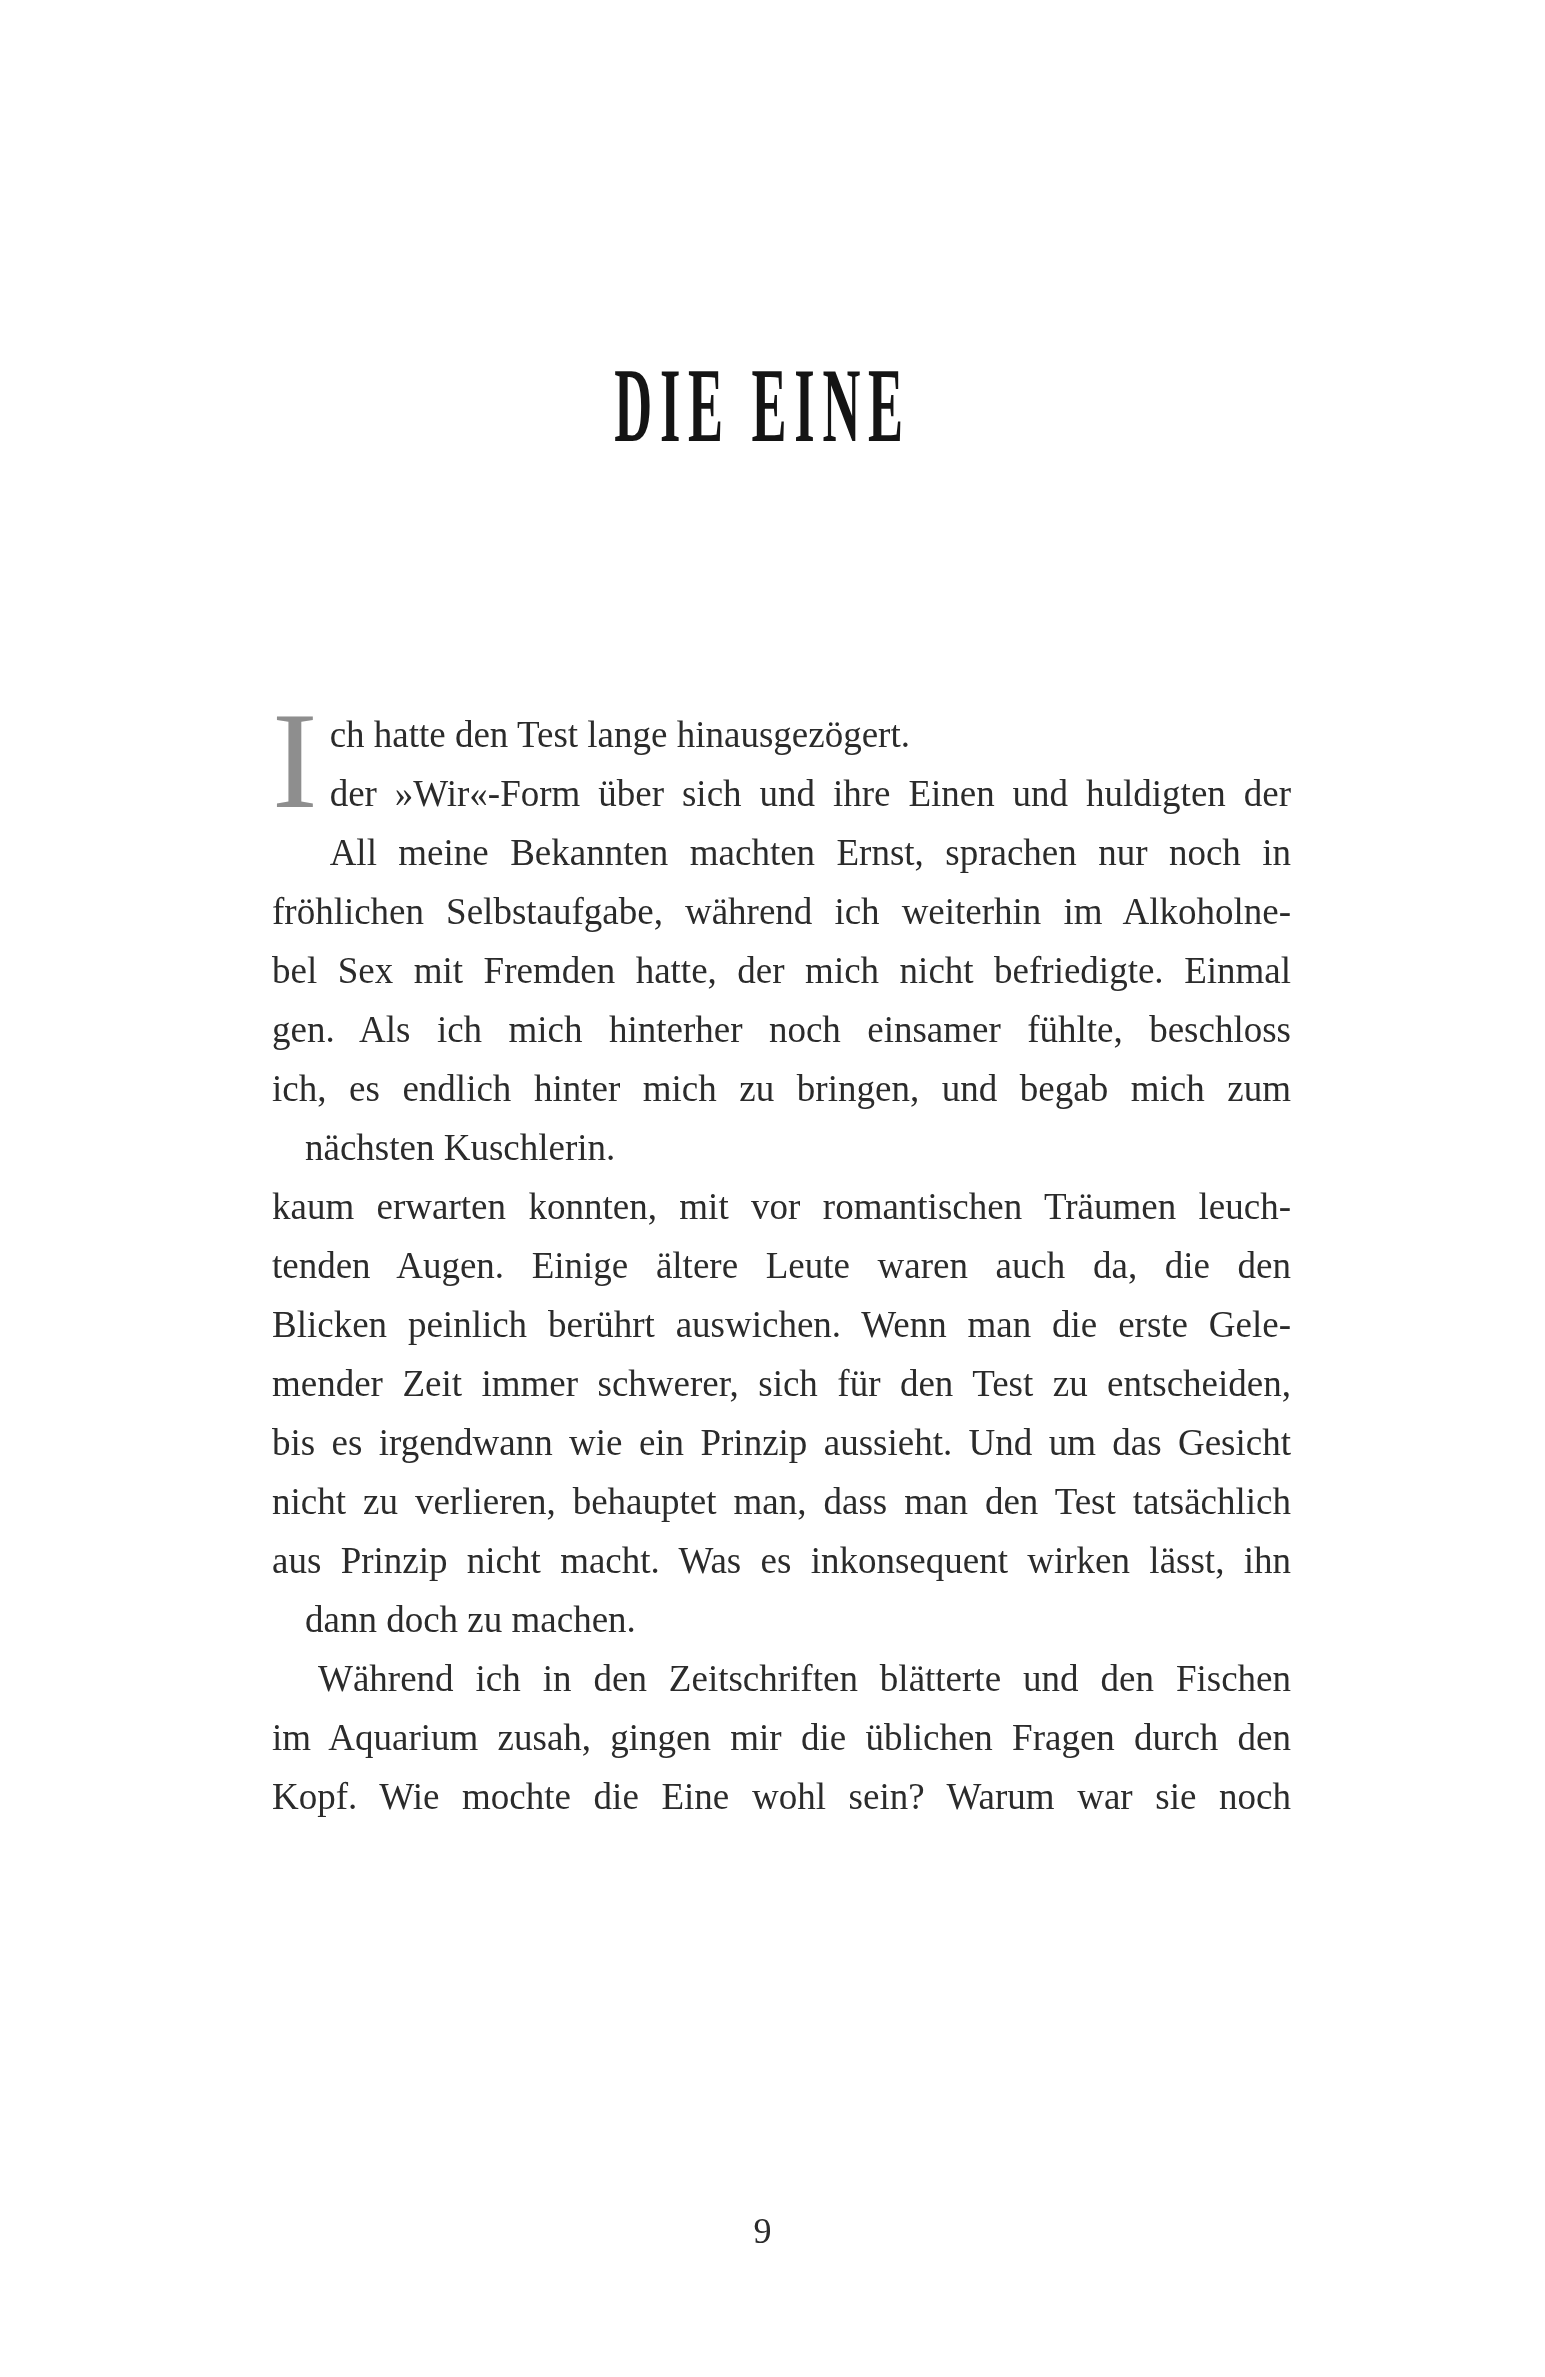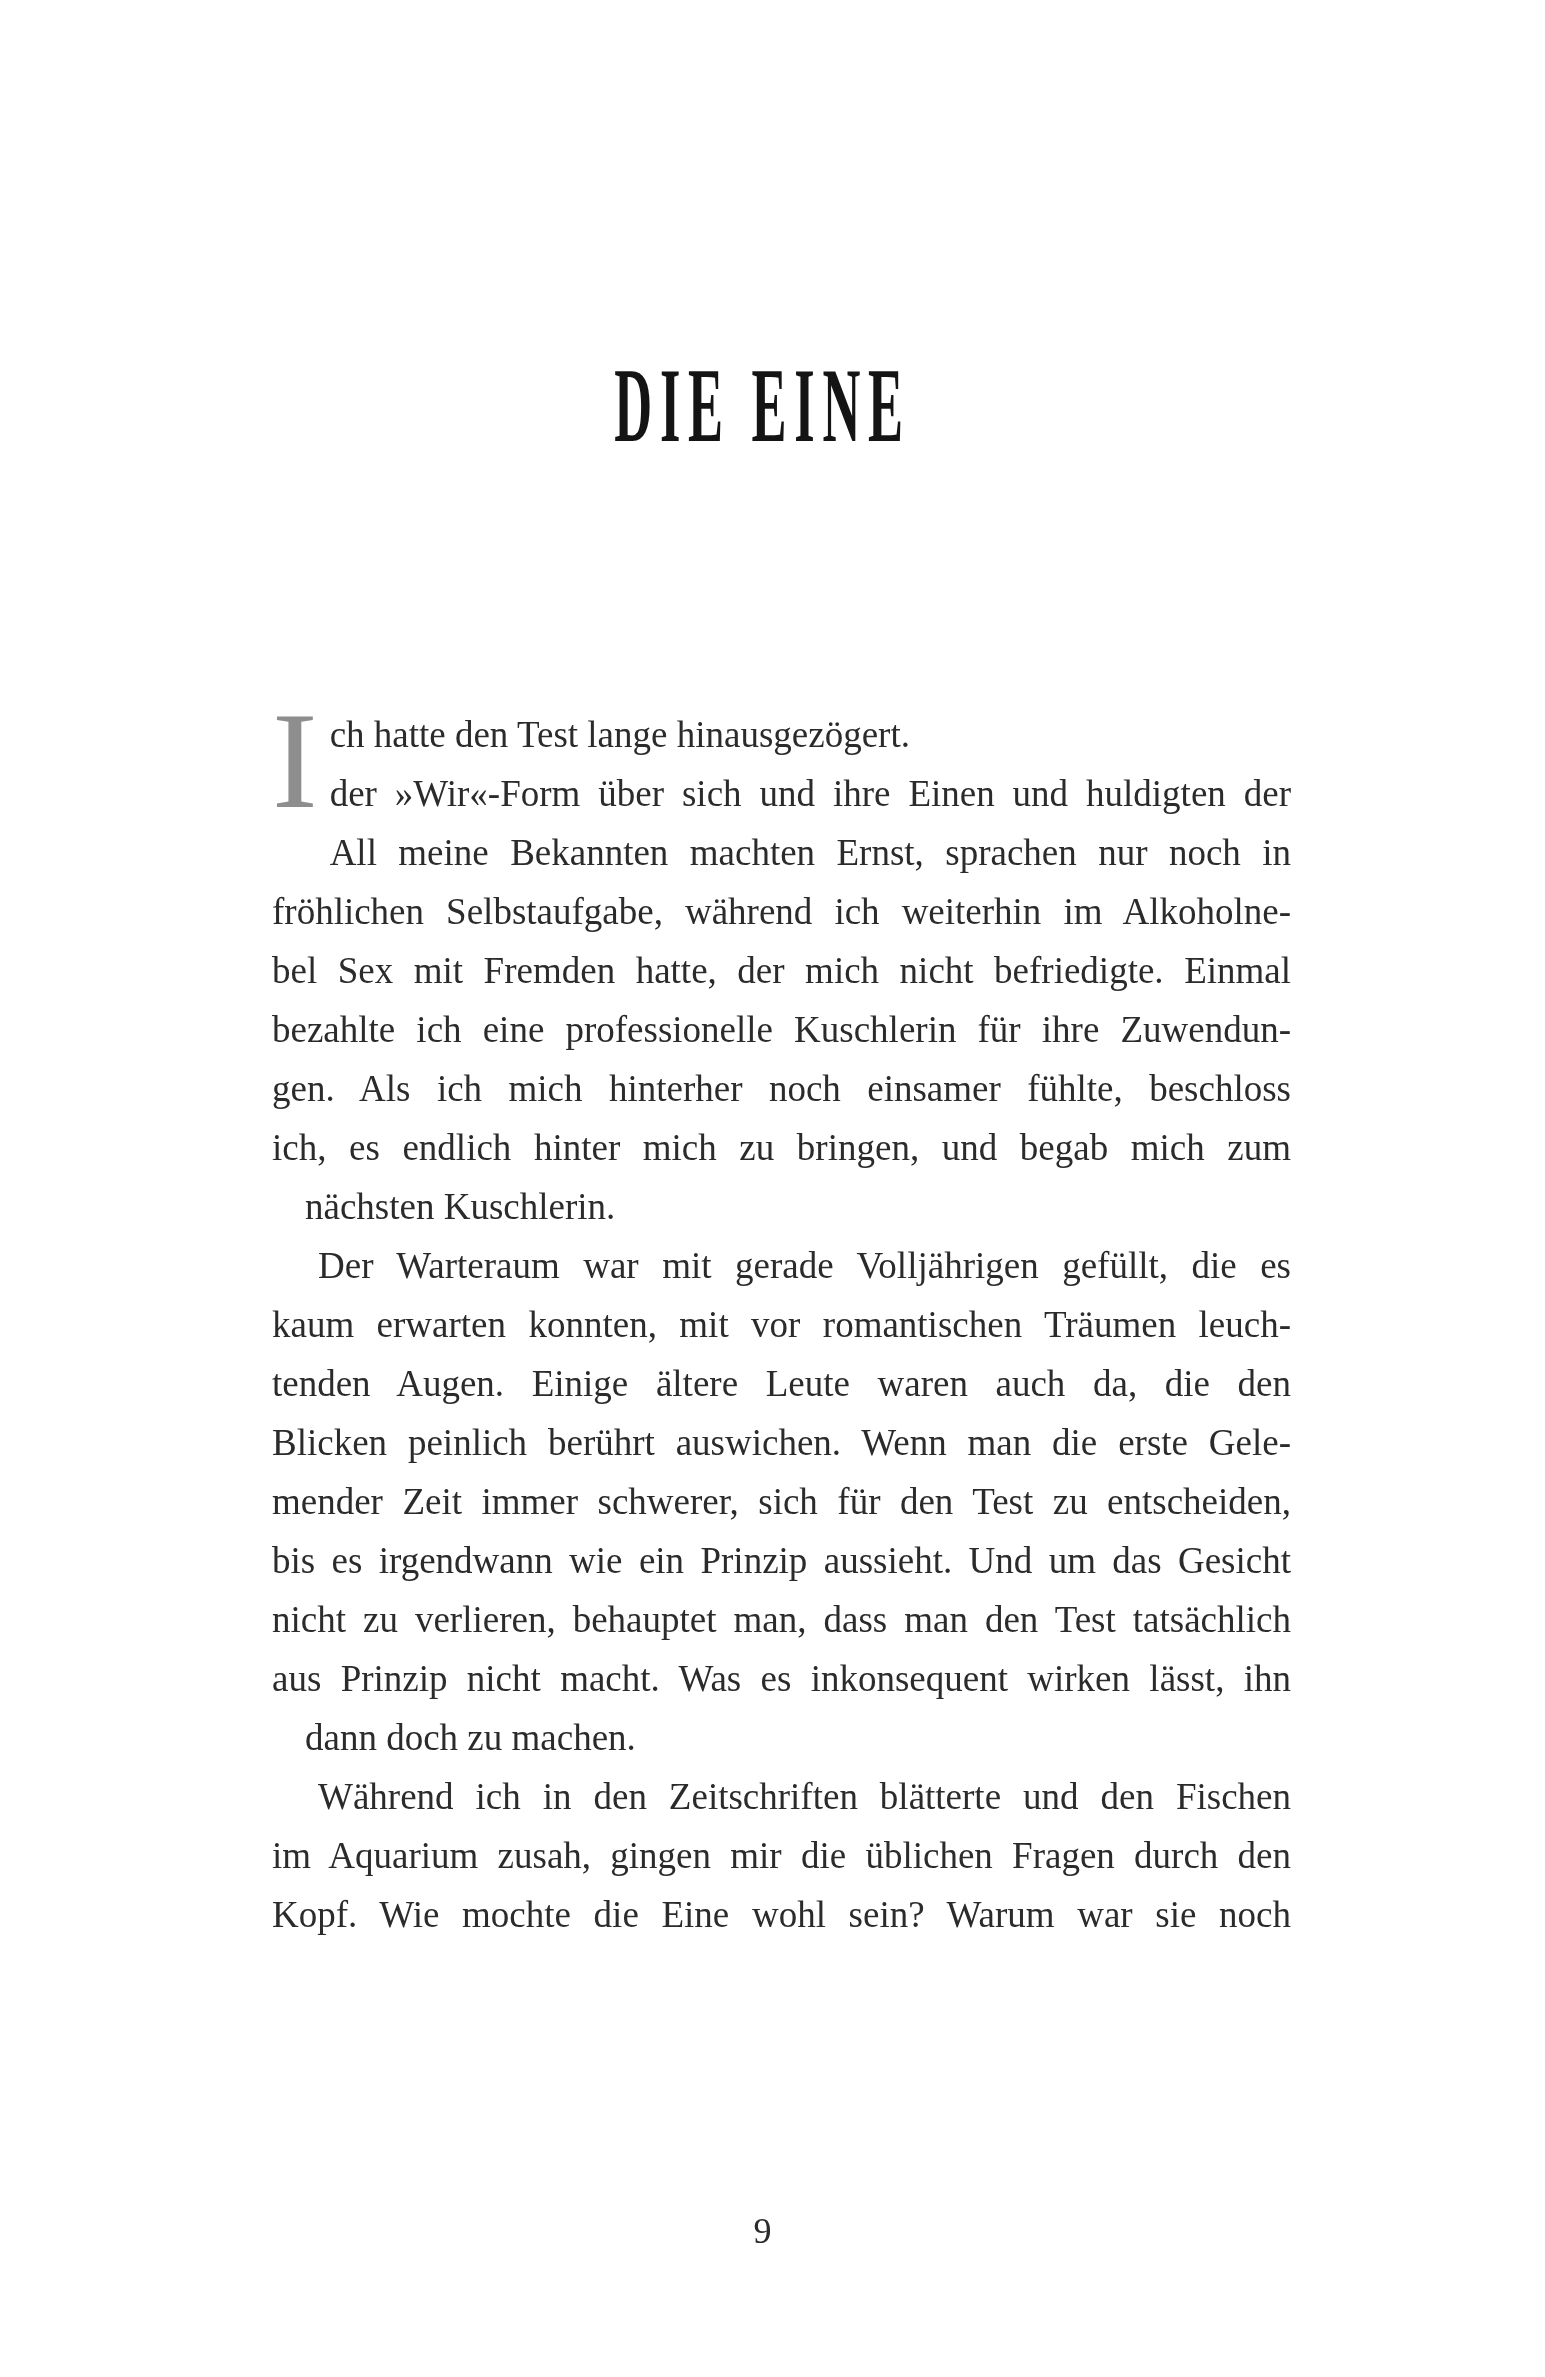--- a/index.html
+++ b/index.html
@@ -92,27 +92,25 @@
   <h1 class="chapter-title">DIE EINE</h1>
 
   <div class="text-block" id="text-block">
       <div class="paragraph">
         <span class="drop-cap">I</span>
         <div class="line ragged">ch hatte den Test lange hinausgezögert.</div>
         <div class="line justify">der »Wir«-Form über sich und ihre Einen und huldigten der</div>
         <div class="line justify">All meine Bekannten machten Ernst, sprachen nur noch in</div>
         <div class="line justify">fröhlichen Selbstaufgabe, während ich weiterhin im Alkoholne-</div>
         <div class="line justify">bel Sex mit Fremden hatte, der mich nicht befriedigte. Einmal</div>
-        <div class="line justify">bezahlte ich eine professionelle Kuschlerin für ihre Zuwendun-</div>
         <div class="line justify">gen. Als ich mich hinterher noch einsamer fühlte, beschloss</div>
         <div class="line justify">ich, es endlich hinter mich zu bringen, und begab mich zum</div>
         <div class="line ragged">nächsten Kuschlerin.</div>
       </div>
       <div class="paragraph">
-        <div class="line justify indent">Der Warteraum war mit gerade Volljährigen gefüllt, die es</div>
         <div class="line justify">kaum erwarten konnten, mit vor romantischen Träumen leuch-</div>
         <div class="line justify">tenden Augen. Einige ältere Leute waren auch da, die den</div>
         <div class="line justify">Blicken peinlich berührt auswichen. Wenn man die erste Gele-</div>
         <div class="line justify">mender Zeit immer schwerer, sich für den Test zu entscheiden,</div>
         <div class="line justify">bis es irgendwann wie ein Prinzip aussieht. Und um das Gesicht</div>
         <div class="line justify">nicht zu verlieren, behauptet man, dass man den Test tatsächlich</div>
         <div class="line justify">aus Prinzip nicht macht. Was es inkonsequent wirken lässt, ihn</div>
         <div class="line ragged">dann doch zu machen.</div>
       </div>
       <div class="paragraph">

